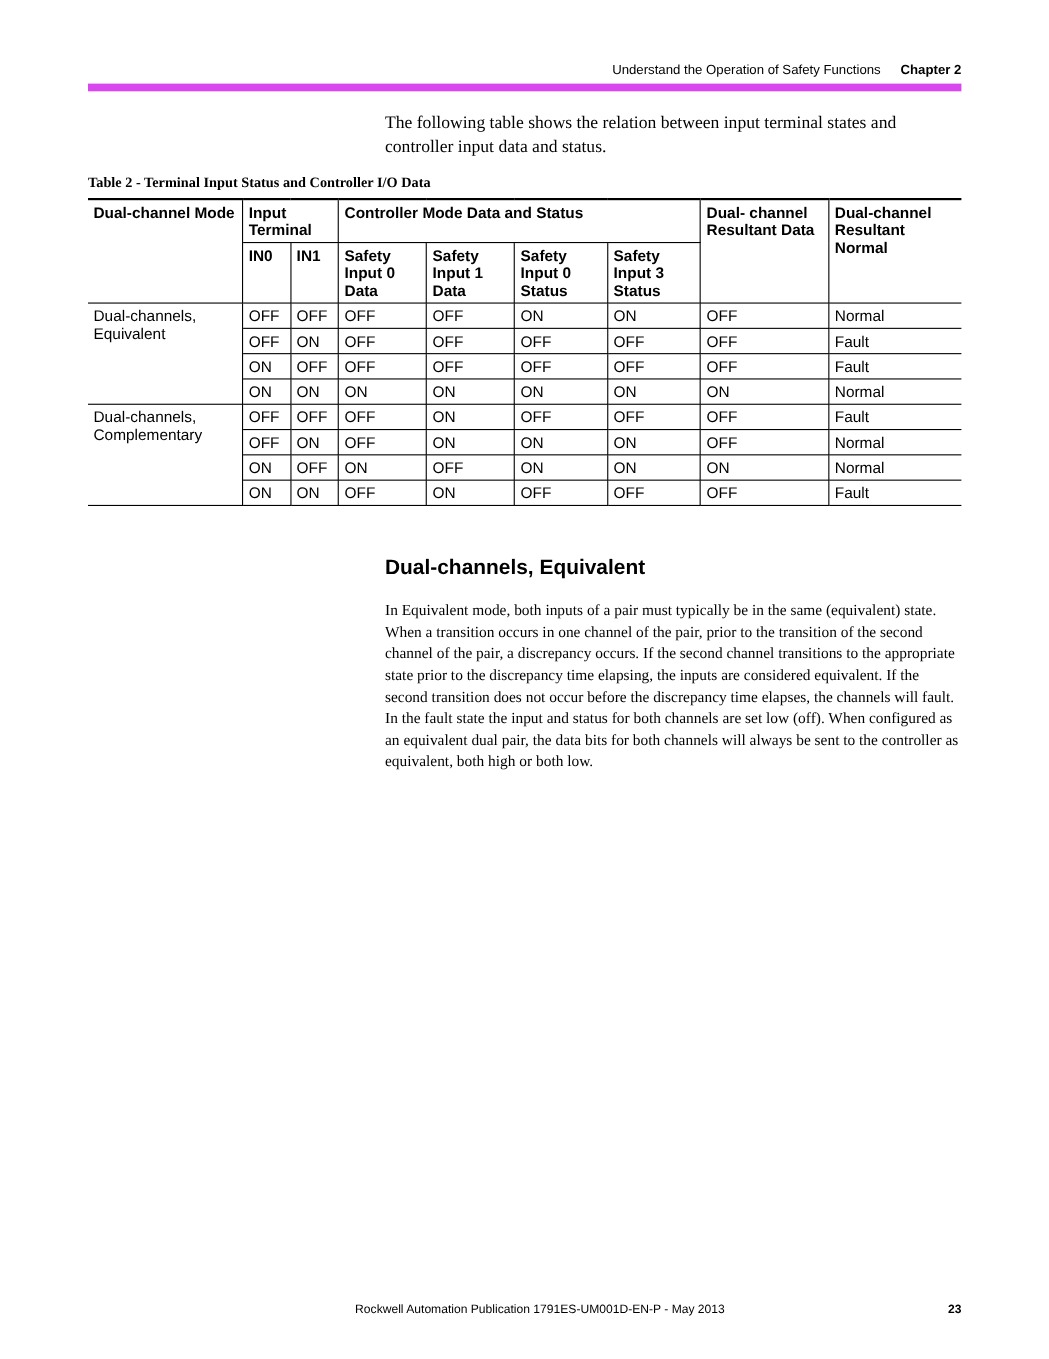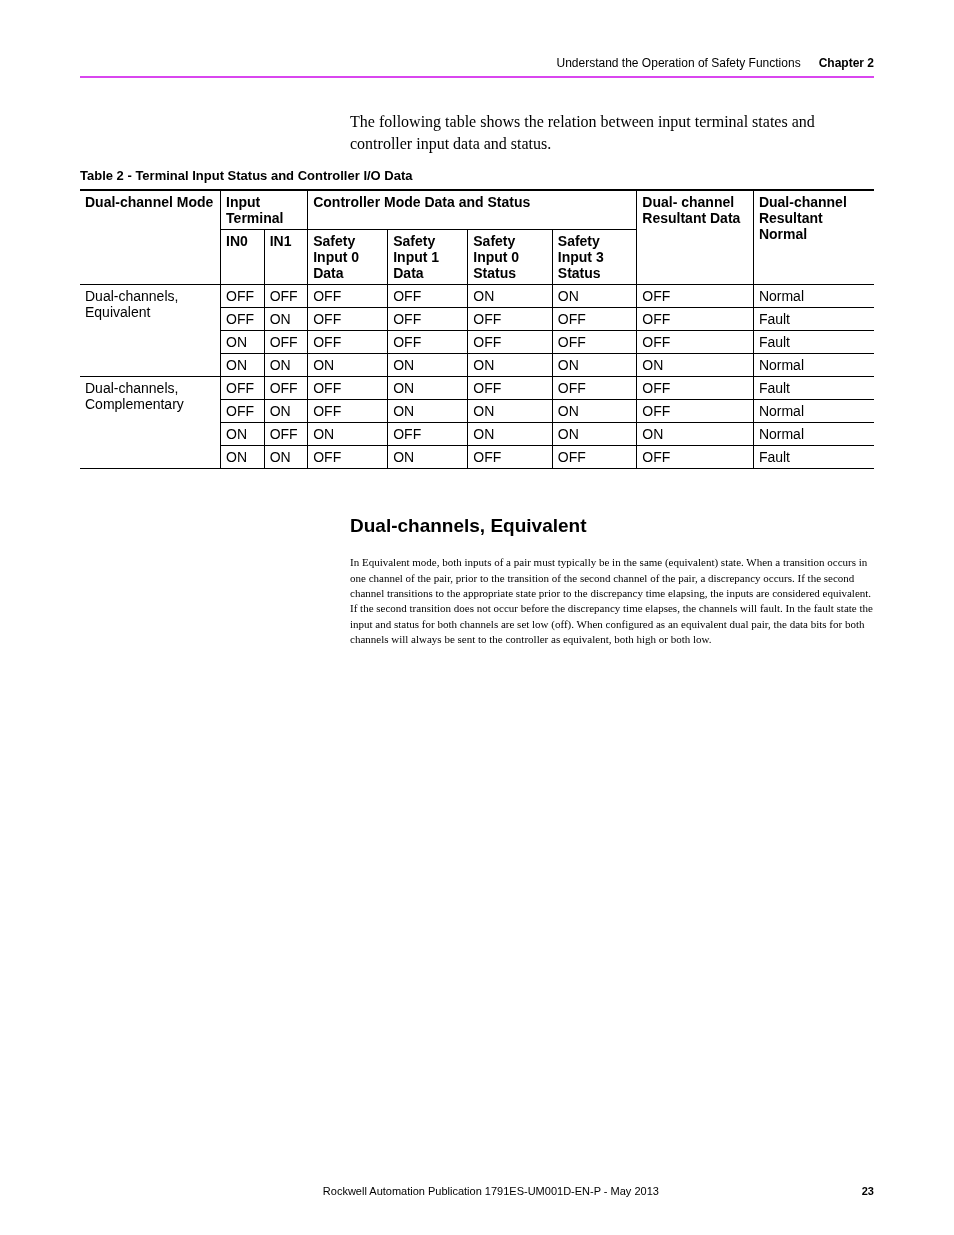--- a/index.html
+++ b/index.html
@@ -10,41 +10,41 @@
     background: #fff;
     width: 954px;
   }
   .page {
     padding: 56px 80px 40px 80px;
     box-sizing: border-box;
     min-height: 1235px;
     position: relative;
   }
   .header-line {
-    border-bottom: 2px solid #d946ef;
-    margin-bottom: 33px;
+    border-bottom: 7px solid #d946ef;
+    margin-bottom: 18px;
   }
   .header-row {
     display: flex;
     justify-content: flex-end;
     align-items: baseline;
     padding-bottom: 6px;
     font-family: "Helvetica Neue", Arial, sans-serif;
     font-size: 12px;
     gap: 18px;
   }
   .header-chapter { font-weight: 700; }
   .intro-para {
     margin-left: 270px;
     font-size: 16px;
     line-height: 1.35;
     margin-bottom: 14px;
   }
   .table-caption {
-    font-family: Liberation Sans, sans-serif;
+    font-family: Liberation Serif, serif;
     font-weight: 700;
     font-size: 13px;
     margin-bottom: 6px;
   }
   table.data {
     border-collapse: collapse;
     width: 100%;
     font-family: "Helvetica Neue", Arial, sans-serif;
     font-size: 14px;
   }
@@ -69,21 +69,21 @@
   .section-heading {
     font-family: "Helvetica Neue", Arial, sans-serif;
     font-weight: 700;
     font-size: 19px;
     margin-left: 270px;
     margin-top: 46px;
     margin-bottom: 18px;
   }
   .body-para {
     margin-left: 270px;
-    font-size: 11px;
+    font-size: 14px;
     line-height: 1.4;
   }
   .footer {
     position: absolute;
     bottom: 38px;
     left: 80px;
     right: 80px;
     font-family: "Helvetica Neue", Arial, sans-serif;
     font-size: 11px;
     display: flex;

